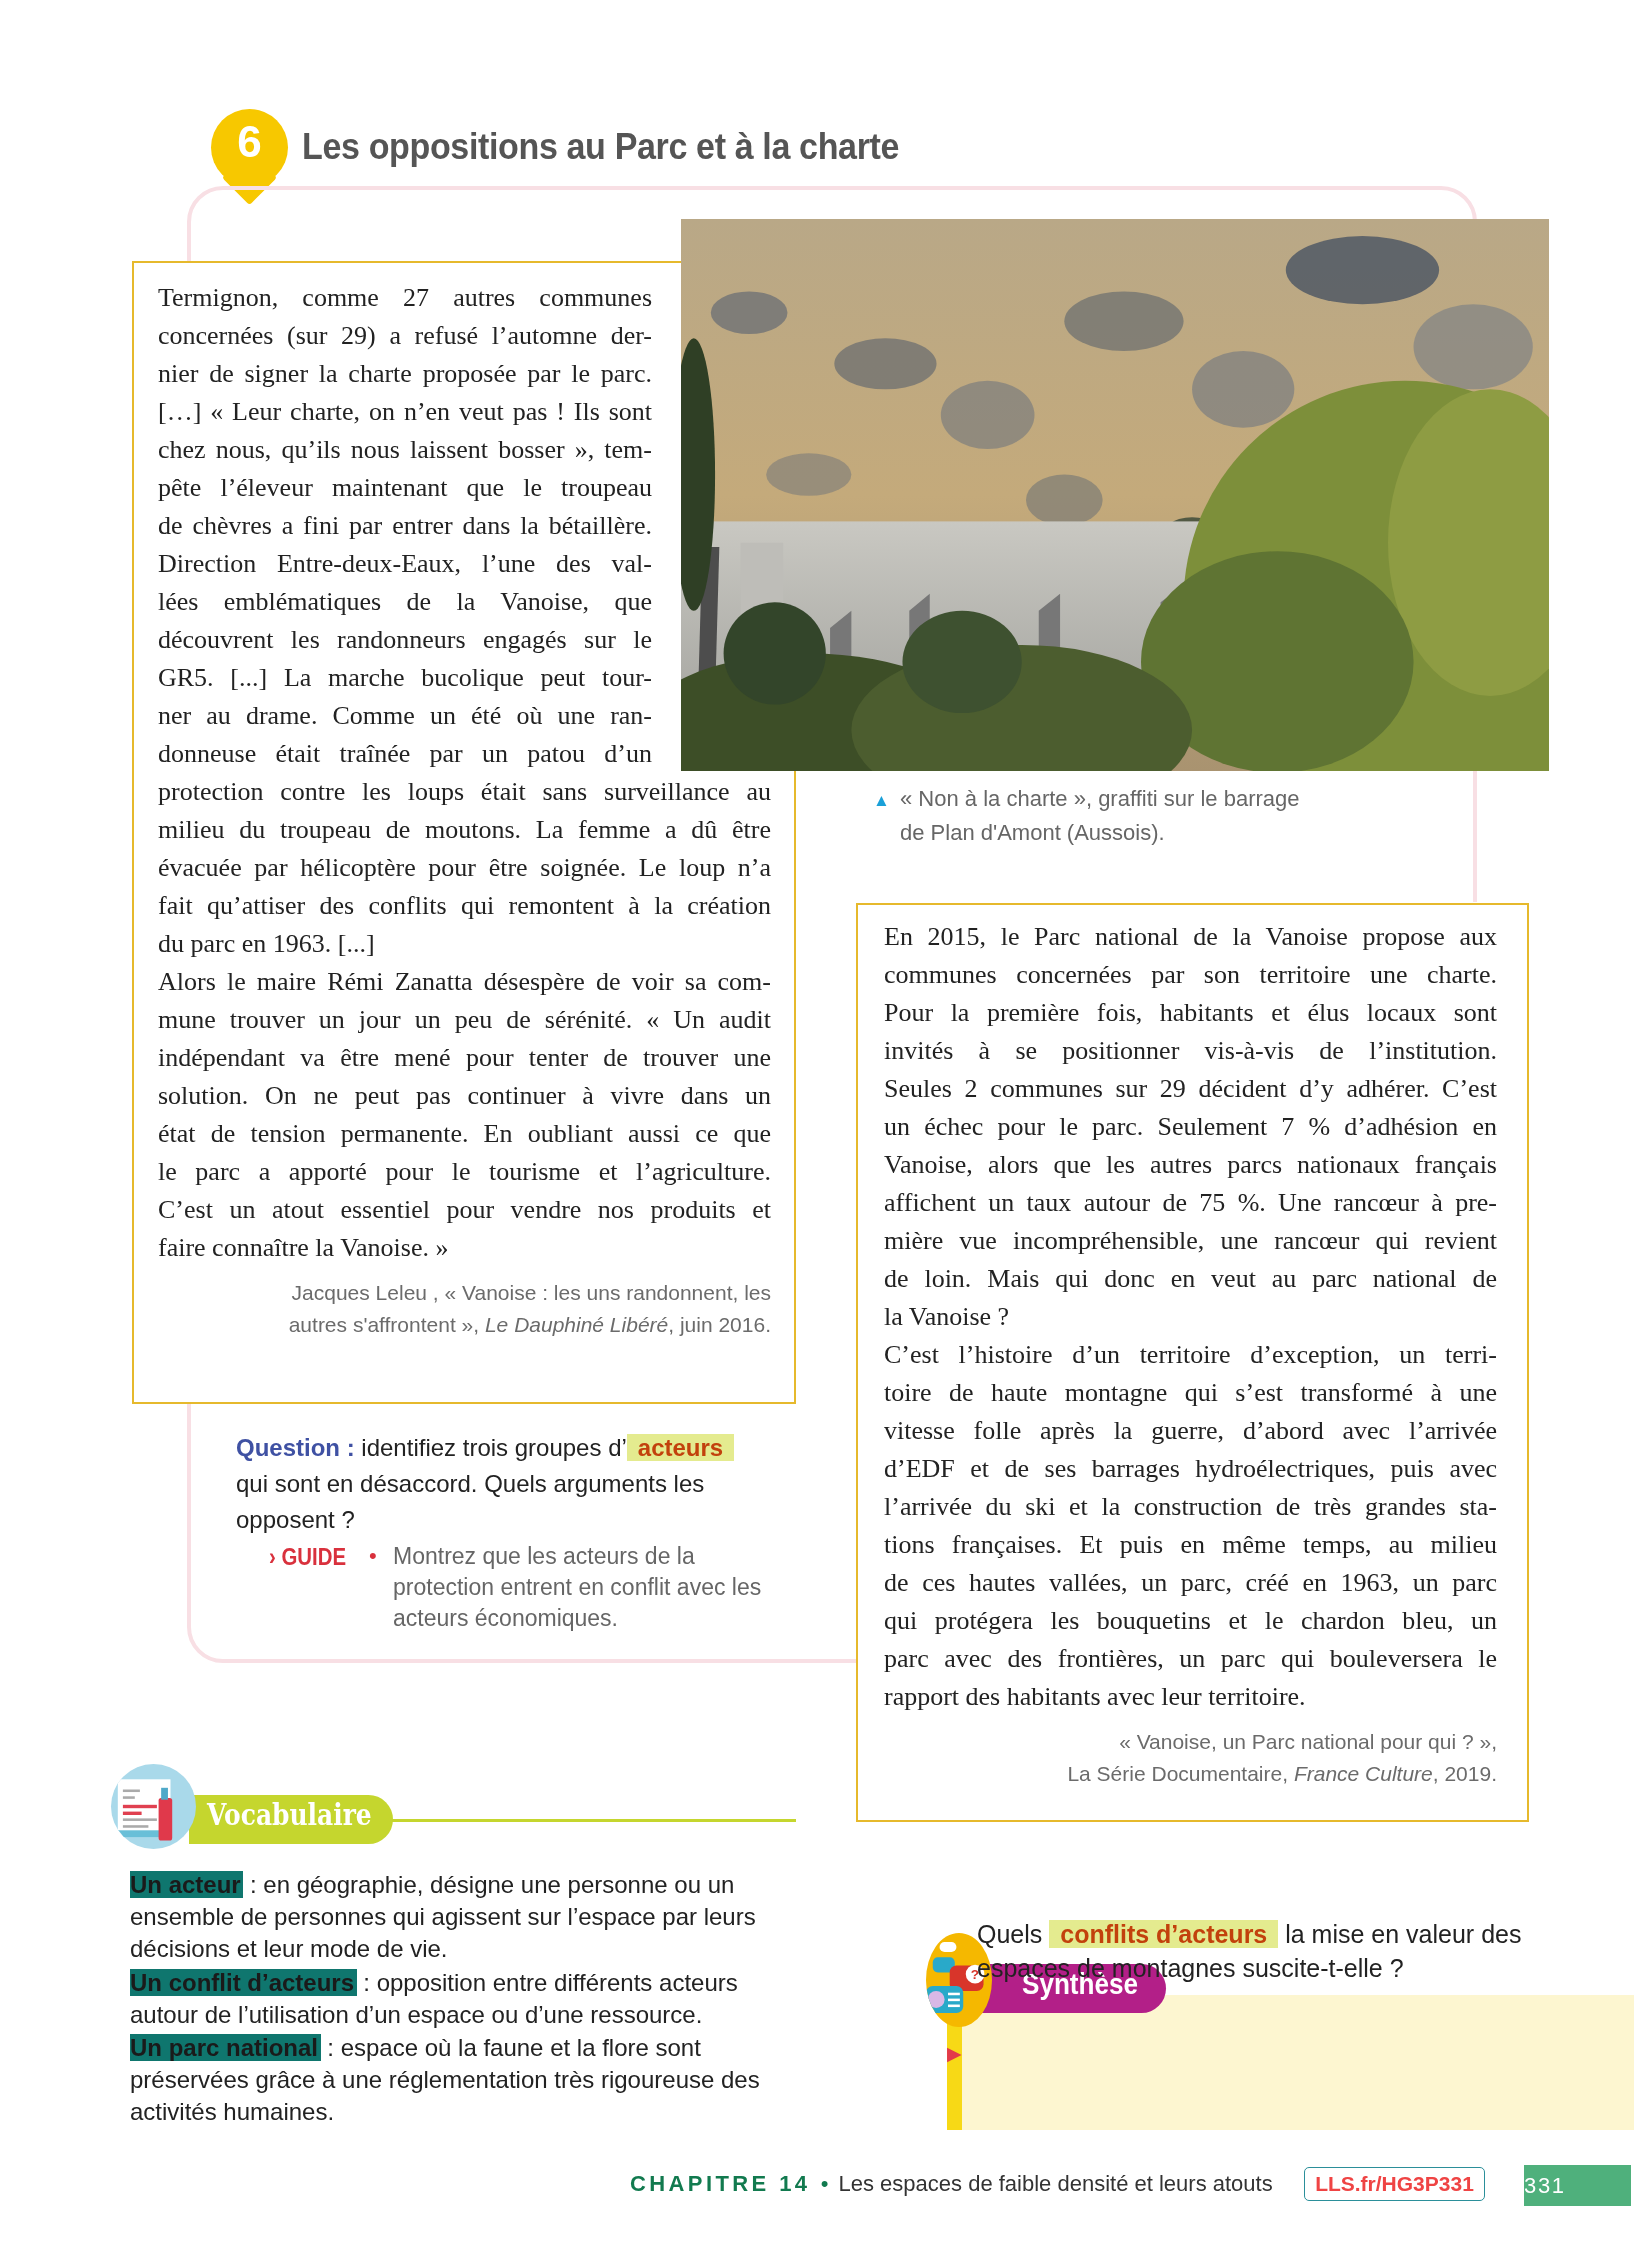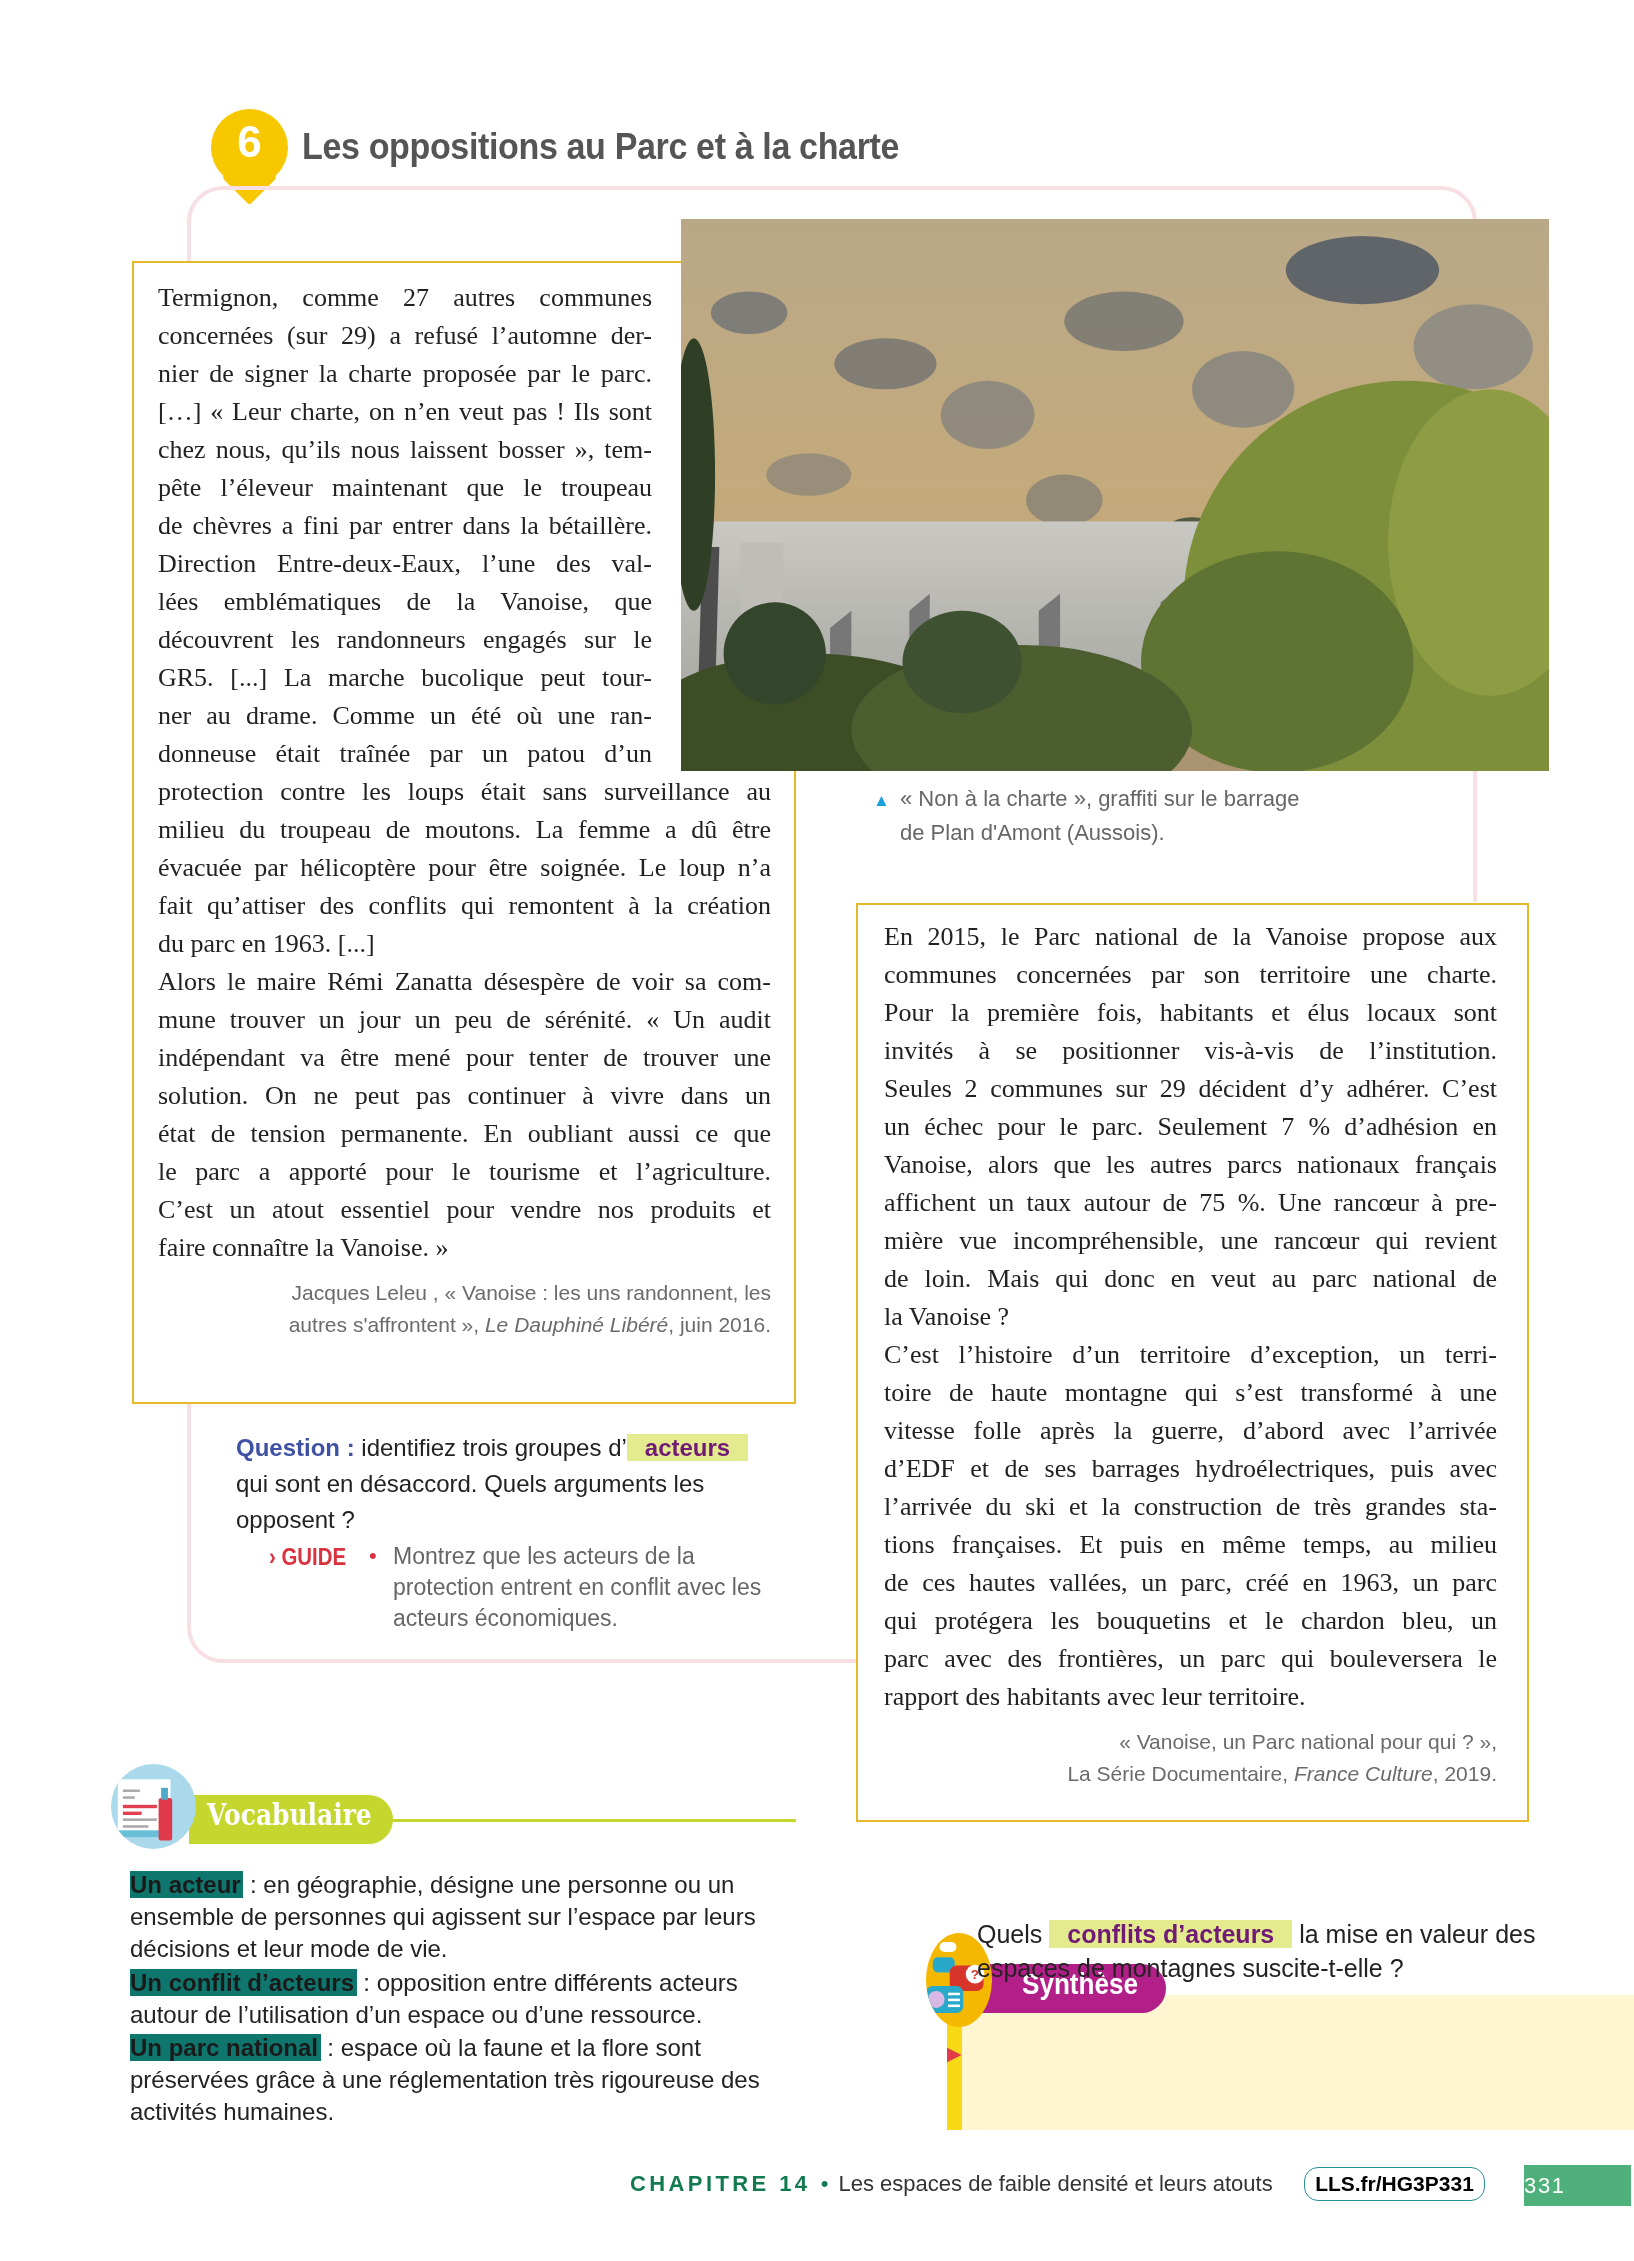--- a/index.html
+++ b/index.html
@@ -25,21 +25,21 @@
   .caption { left:873px; top:783px; font:22px "Liberation Sans", sans-serif; color:#666; line-height:31.5px; }
   .caption .tri { color:#1aa0d8; font-size:17px; margin-right:10.2px; }
   
   .rbox { left:856px; top:903px; width:673px; height:919px; border:2.6px solid #e6b92c; box-sizing:border-box; background:#fff; }
   .rtext { left:884px; top:918px; width:613px; font:26px "Liberation Serif", "DejaVu Serif", serif; line-height:38px; color:#222; }
   .rtext .ln { display:block; white-space:nowrap; text-align:justify; text-align-last:justify; }
   .rtext .ln.last { text-align-last:left; }
   
   .question { left:236px; top:1430px; width:528px; font:24px "Liberation Sans", sans-serif; line-height:36px; color:#222; }
   .q-label { color:#3f51a3; font-weight:bold; }
-  .hl { background:#e4eb8f; font-weight:bold; color:#701a75; padding:0 18px; }
+  .hl { background:#e4eb8f; font-weight:bold; color:#c2410c; padding:0 11px; }
   .guide { left:269px; top:1543px; font:bold 24px "Liberation Sans", sans-serif; color:#d9313d; transform:scaleX(0.85); transform-origin:left; }
   .guide-bullet { left:369px; top:1543px; color:#d9313d; font-size:22px; }
   .guide-text { left:393px; top:1541px; width:392px; font:23px "Liberation Sans", sans-serif; color:#666; line-height:31px; }
   
   .voc-icon { left:111px; top:1764px; width:85px; height:85px; border-radius:50%; background:#a9d9ea; overflow:hidden; }
   .voc-pill { left:189px; top:1795px; width:204px; height:49px; background:#c5d62e; border-radius:0 25.5px 25.5px 0; }
   .voc-label { left:207px; top:1798px; font:bold 29px "DejaVu Serif", serif; color:#fff; transform:scaleX(0.86); transform-origin:left; }
   .voc-line { left:392px; top:1819px; width:404px; height:2.6px; background:#c5d62e; }
   .vocab { left:130px; top:1869px; width:664px; font:24px "Liberation Sans", sans-serif; line-height:32px; color:#222; }
   .vocab p { margin:0 0 1.7px 0; }
@@ -49,21 +49,21 @@
   .syn-bar { left:947px; top:1995px; width:14.5px; height:135px; background:#f7d916; }
   .syn-pill { left:979px; top:1964px; width:187px; height:49px; background:#b31f88; border-radius:0 25.5px 25.5px 0; }
   .syn-label { left:1022px; top:1968px; font:bold 29px "Liberation Sans", sans-serif; color:#fff; transform:scaleX(0.9); transform-origin:left; }
   .syn-icon { left:926px; top:1933px; width:66px; height:94px; border-radius:50%; background:#f5b800; overflow:hidden; }
   .syn-text { left:977px; top:1917px; width:613px; font:25px "Liberation Sans", sans-serif; line-height:34px; color:#222; }
   .syn-arrow { left:947px; top:2042px; color:#e33a4a; font-size:19px; }
   
   .footer { left:630px; top:2171px; font:22px "Liberation Sans", sans-serif; color:#333; white-space:nowrap; }
   .chap { color:#127a4f; font-weight:bold; letter-spacing:3.4px; }
   .dot { color:#127a4f; margin:0 10.2px; }
-  .link { left:1304px; top:2167px; width:179px; height:32px; border:1.7px solid #2b8f9a; border-radius:14px; font:bold 21px "Liberation Sans", sans-serif; color:#000000; text-align:center; line-height:32px; }
+  .link { left:1304px; top:2167px; width:179px; height:32px; border:1.7px solid #2b8f9a; border-radius:5px; font:bold 21px "Liberation Sans", sans-serif; color:#ef4444; text-align:center; line-height:32px; }
   .pagenum { left:1524px; top:2165px; width:107px; height:41px; background:#4fb07c; color:#fff; font:22px "Liberation Sans", sans-serif; text-align:left; line-height:41px; letter-spacing:1.7px; }
 </style>
 </head>
 <body>
 
 <div class="abs badge-tip"></div>
 <div class="abs badge"></div>
 <div class="abs badge-num">6</div>
 <div class="abs title">Les oppositions au Parc et à la charte</div>
 

